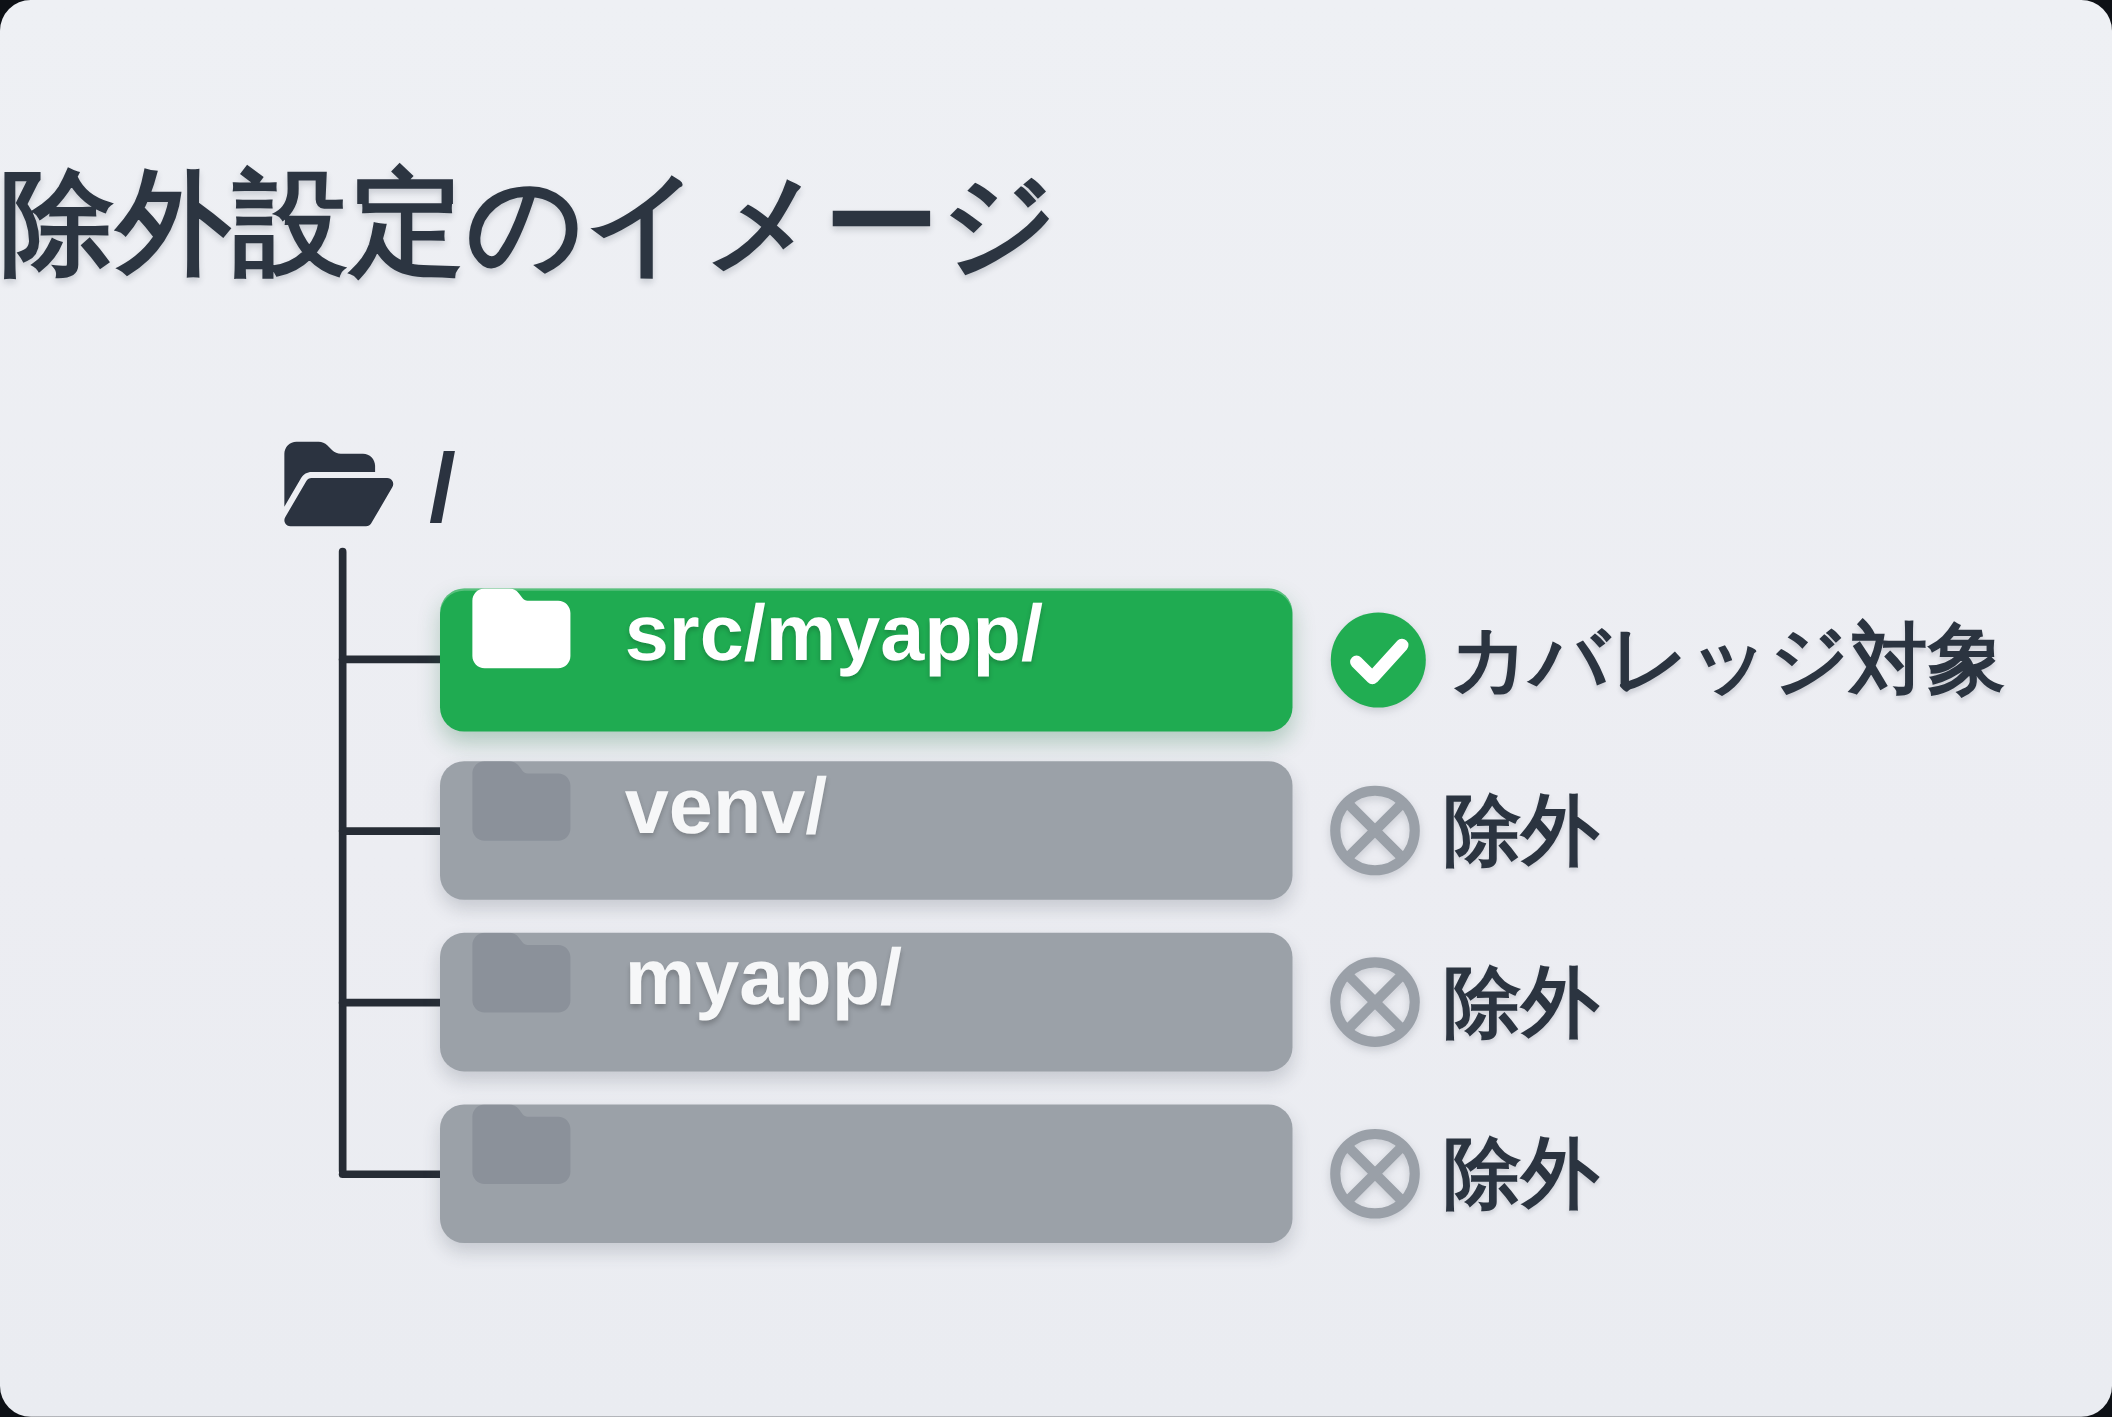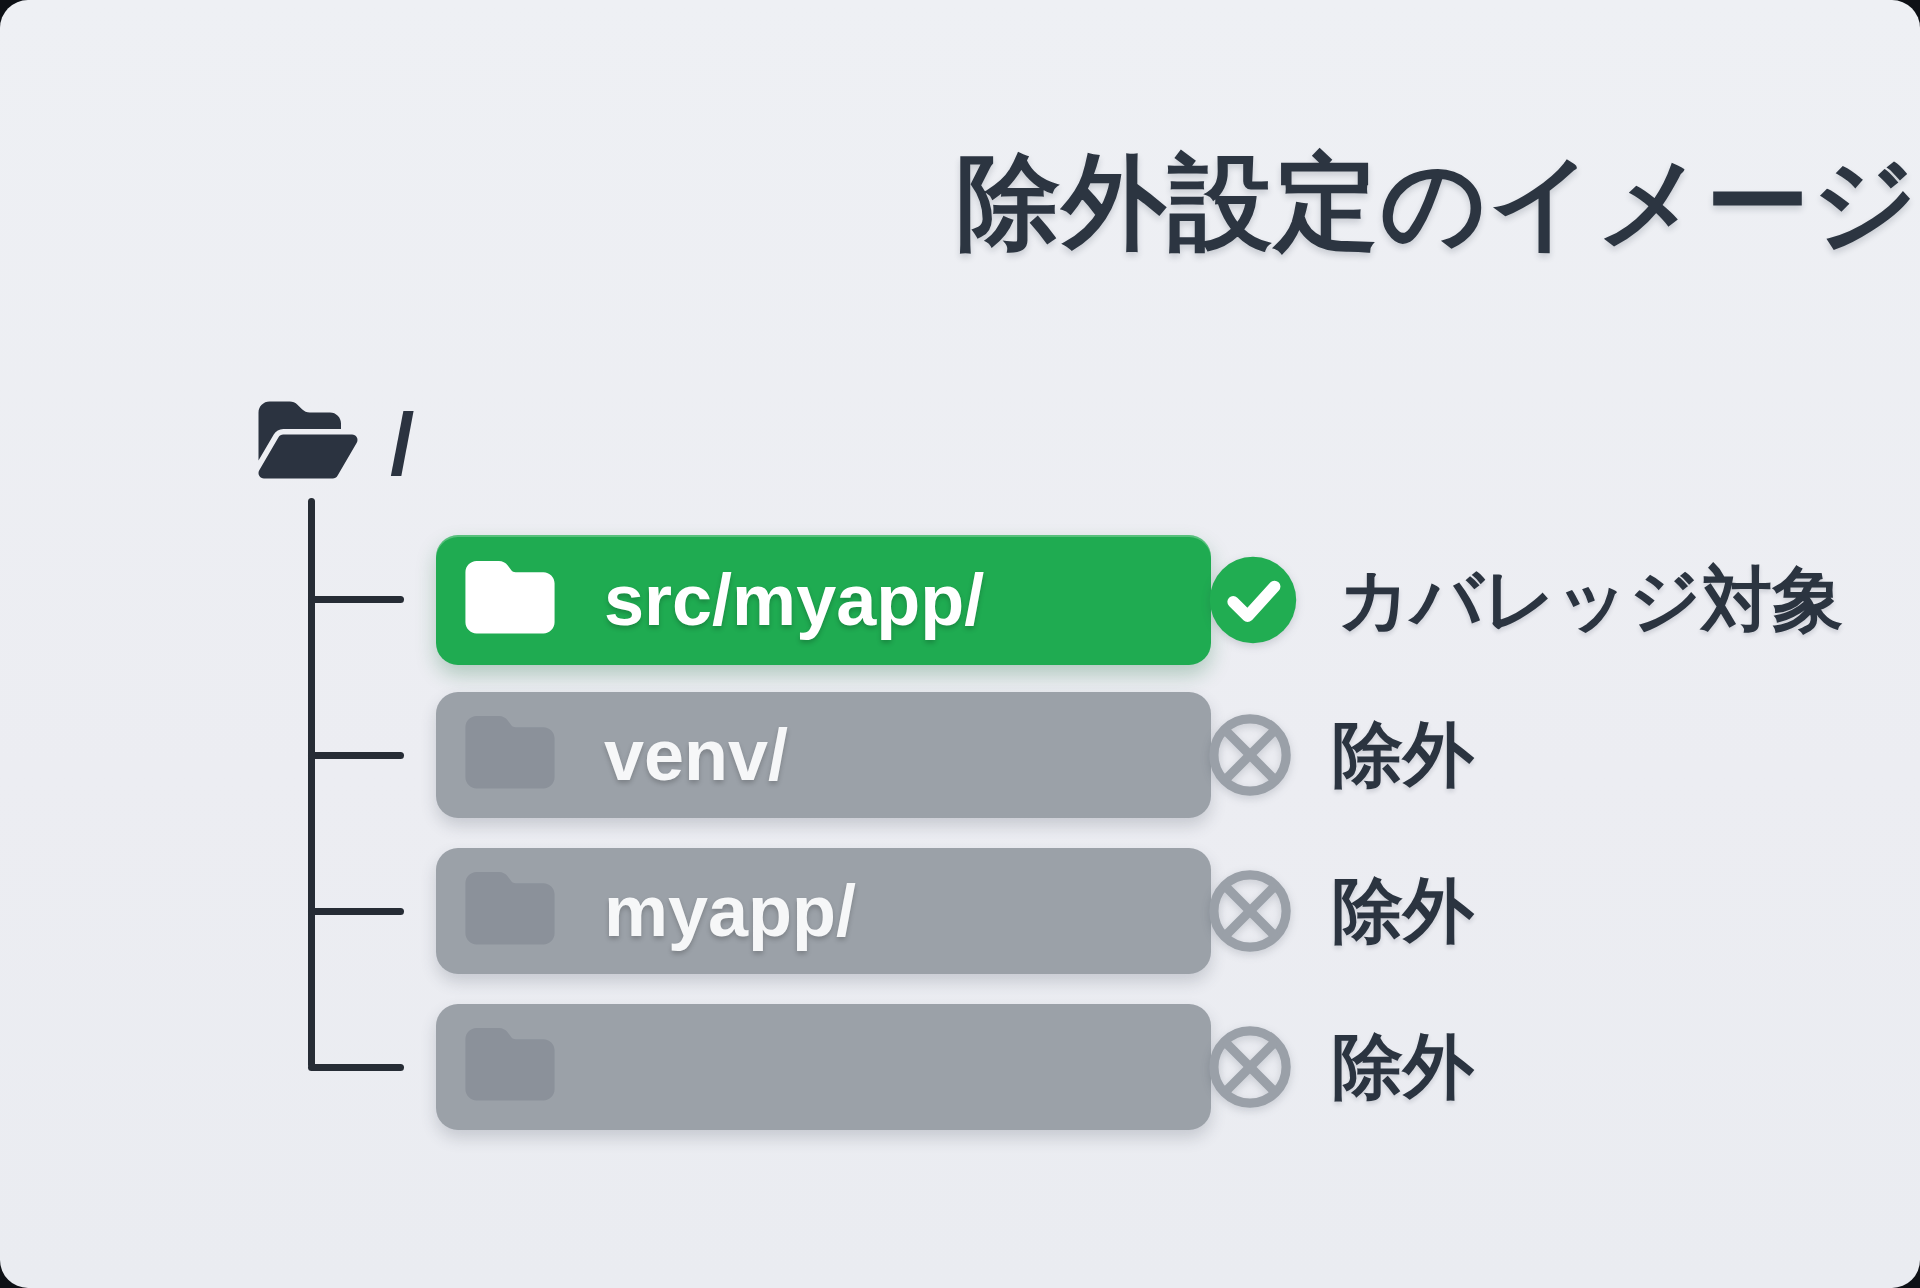--- a/index.html
+++ b/index.html
@@ -10,21 +10,21 @@
     overflow:hidden;
   }
   .stage{
     position:absolute;left:0;top:0;width:1920px;height:1288px;
     background:linear-gradient(180deg,#eef0f4 0%,#ecedf2 60%,#eaecf1 100%);
     border-radius:28px;
     overflow:hidden;
   }
   .title{
     position:absolute;left:0;right:0;top:134px;
-    text-align:right;
+    text-align:left;
     font-size:104px;font-weight:800;
     color:#2c3541;
     letter-spacing:2px;
     text-shadow:0 4px 6px rgba(40,50,65,0.18);
     white-space:nowrap;
   }
   .root-folder{position:absolute;left:256px;top:396px;width:104px;height:88px;}
   .root-slash{
     position:absolute;left:390px;top:400px;
     font-size:88px;font-weight:700;color:#2b3340;line-height:1;
@@ -38,22 +38,22 @@
     background:#262c35;border-radius:4px;
   }
   .branch.b0{top:596px}
   .branch.b1{top:752px}
   .branch.b2{top:908px}
   .branch.b3{top:1064px}
 
   .node{
     position:absolute;left:400px;width:775px;
     border-radius:22px;
-    display:flex;align-items:center;
-    padding-left:28px;box-sizing:border-box;margin-left:36px;
+    display:flex;
+    padding-left:28px;box-sizing:border-box;
   }
   .node.included{
     top:535px;height:130px;
     background:#1fab51;
     box-shadow:0 10px 20px rgba(25,110,60,0.28), 0 2px 0 rgba(255,255,255,0.25) inset;
   }
   .node.excluded{
     height:126px;
     background:#9ba1a8;
     box-shadow:0 8px 16px rgba(55,65,80,0.20);
@@ -67,21 +67,21 @@
     margin-left:48px;
     font-size:72px;font-weight:700;
     color:#ffffff;
     text-shadow:0 3px 5px rgba(0,0,0,0.20);
     white-space:nowrap;
   }
   .node.excluded .label{color:#f6f7f8;}
 
   .status{
     position:absolute;left:1208px;
-    display:flex;align-items:center;gap:40px;
+    display:flex;align-items:center;gap:20px;
   }
   .status.s0{top:535px;height:130px;}
   .status.s1{top:692px;height:126px;}
   .status.s2{top:848px;height:126px;}
   .status.s3{top:1004px;height:126px;}
   .status .badge{flex:0 0 auto;filter:drop-shadow(0 3px 4px rgba(40,50,65,0.18));}
   .status .stext{
     font-size:71px;font-weight:800;color:#2b3440;
     text-shadow:0 3px 4px rgba(40,50,65,0.15);
     white-space:nowrap;

